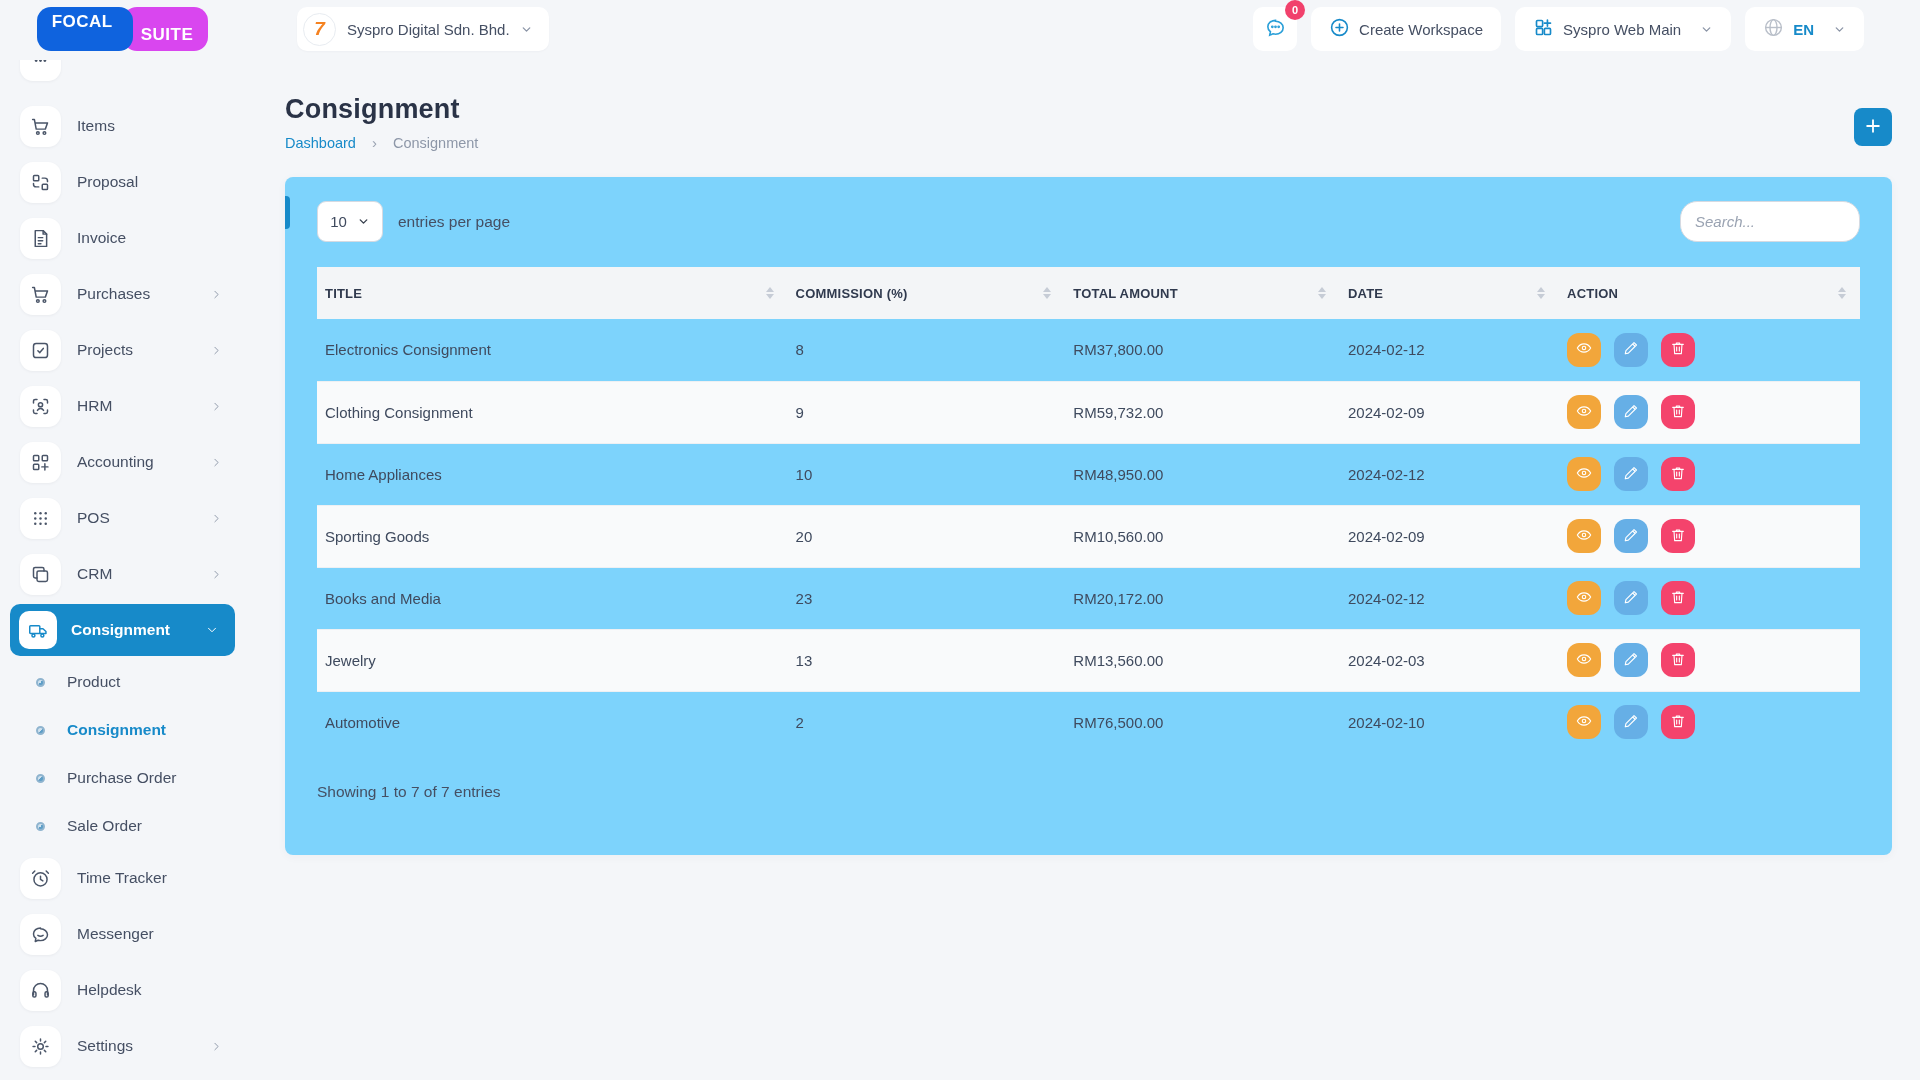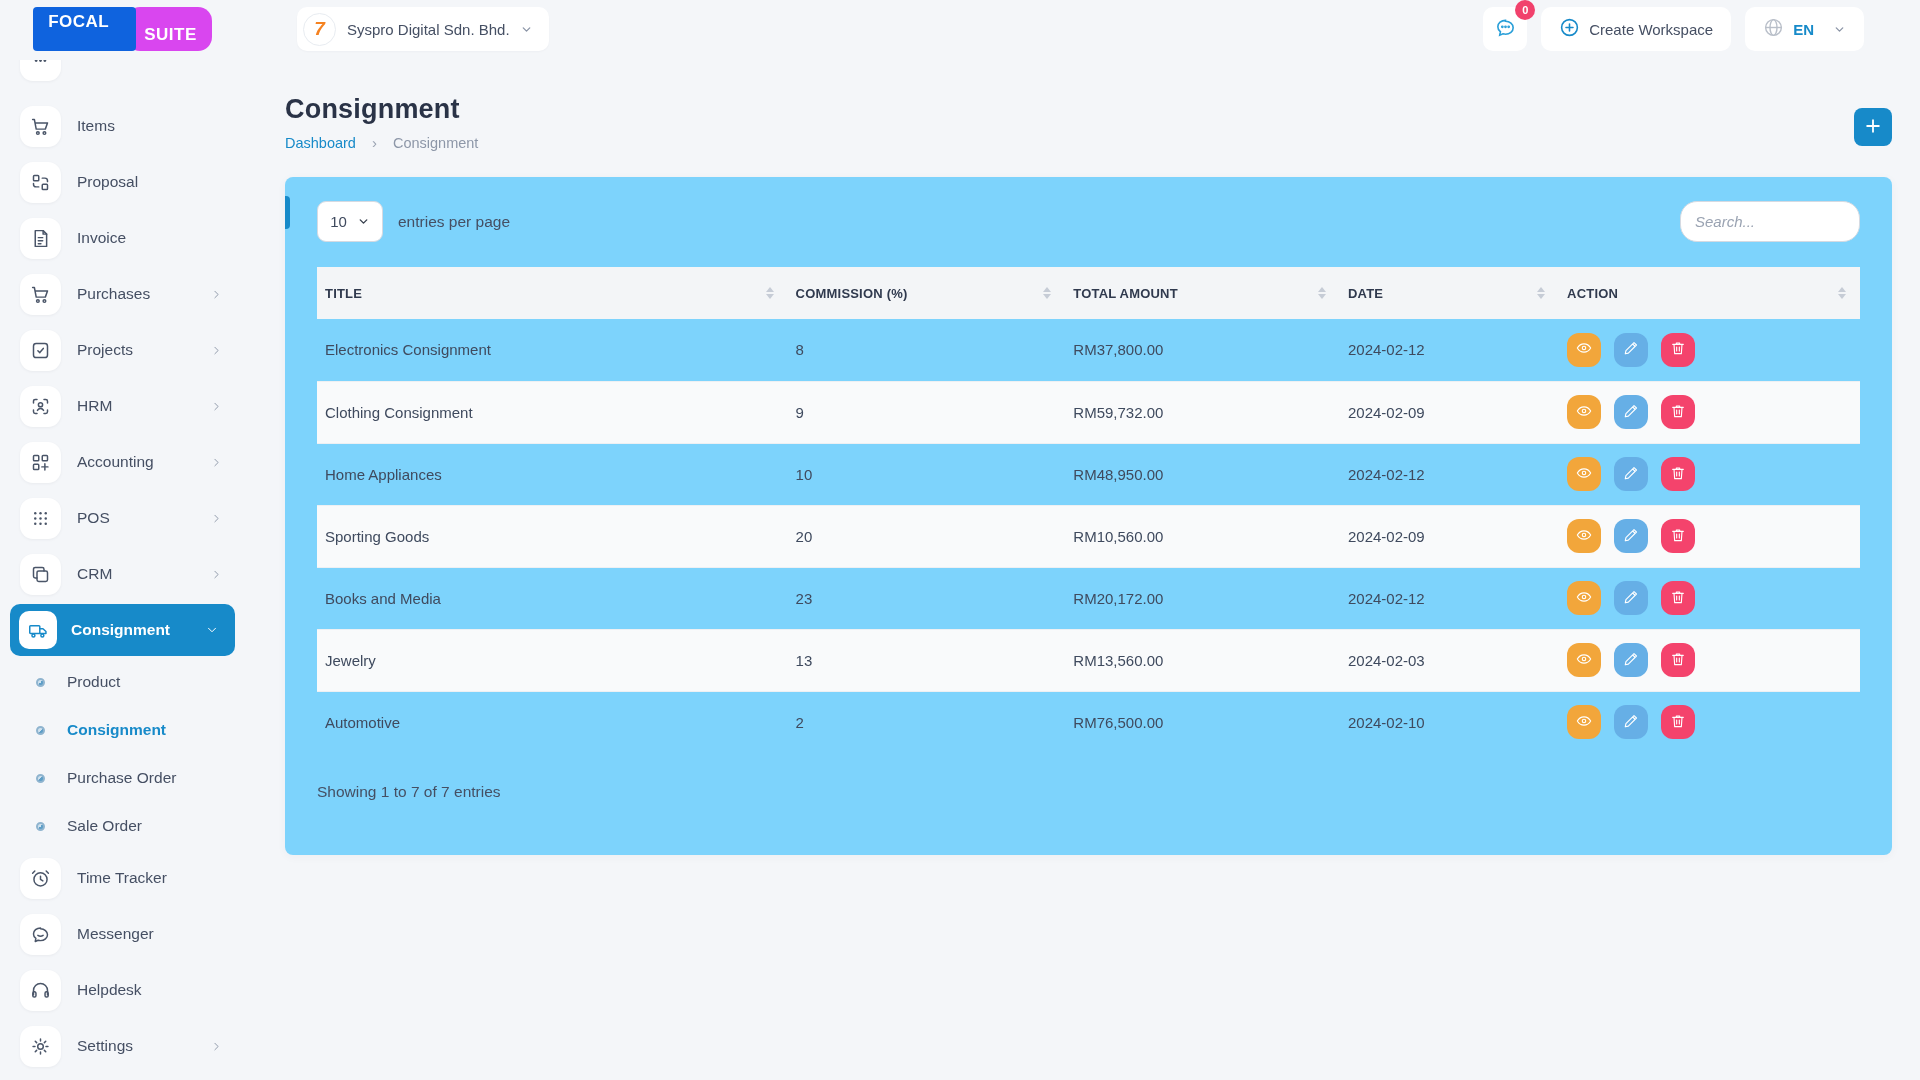--- a/index.html
+++ b/index.html
@@ -3,21 +3,21 @@
 <meta charset="utf-8">
 <style>
   * { margin:0; padding:0; box-sizing:border-box; }
   html,body { width:1920px; height:1080px; overflow:hidden; }
   body { font-family:"Liberation Sans","DejaVu Sans",sans-serif; background:#f4f6f9; color:#3f4a5e; }
 
   
   .topbar { height:58px; display:flex; align-items:center; }
   .logo-wrap { width:245px; display:flex; justify-content:center; align-items:center; }
   .logo { display:flex; font-weight:bold; font-size:17px; letter-spacing:.5px; }
-  .logo .focal { background:#0f63de; color:#fff; padding:5px 27px 6px 15px; border-radius:4px; z-index:2; }
+  .logo .focal { background:#0f63de; color:#fff; padding:5px 20px 6px 15px; border-radius:14px; z-index:2; }
   .logo .suite { background:#d946ef; color:#fff; padding:18px 15px 6px 18px; border-radius:14px; margin-left:-10px; }
   .ws-pill { margin-left:52px; background:#fff; border-radius:10px; height:44px; display:flex; align-items:center; padding:0 16px 0 6px; cursor:pointer; box-shadow:0 1px 2px rgba(30,40,60,.03); }
   .ws-avatar { width:33px; height:33px; border-radius:50%; background:#fff; border:1px solid #e8ecf1; display:flex; align-items:center; justify-content:center; font-weight:bold; font-style:italic; font-size:19px; color:#f58220; margin-right:11px; }
   .ws-name { font-size:15px; color:#454f63; }
   .chev { margin-left:10px; display:flex; }
   .topbar-right { margin-left:auto; display:flex; align-items:center; gap:14px; padding-right:56px; }
   .icon-btn { position:relative; width:44px; height:44px; background:#fff; border:none; border-radius:10px; display:flex; align-items:center; justify-content:center; cursor:pointer; }
   .badge { position:absolute; top:-7px; right:-8px; min-width:20px; height:20px; border-radius:10px; background:#f1416c; color:#fff; font-size:11px; font-weight:bold; display:flex; align-items:center; justify-content:center; padding:0 6px; }
   .pill-btn { height:44px; background:#fff; border:none; border-radius:10px; display:flex; align-items:center; gap:9px; padding:0 18px; font-size:15px; color:#454f63; cursor:pointer; font-family:inherit; }
   .pill-btn .lang { color:#178ac9; font-weight:bold; }
@@ -116,20 +116,36 @@
     <button class="pill-btn">
       <span>
         <svg width="21" height="21" viewBox="0 0 24 24" fill="none" stroke="#178ac9" stroke-width="1.8" stroke-linecap="round">
             <circle cx="12" cy="12" r="9"></circle>
             <path d="M12 8v8M8 12h8"></path>
           </svg>
       </span>
       <span>Create Workspace</span>
     </button>
 
+    <button class="pill-btn">
+      <span>
+        <svg width="21" height="21" viewBox="0 0 24 24" fill="none" stroke="#178ac9" stroke-width="1.9" stroke-linecap="round">
+            <rect x="4" y="4" width="7" height="7" rx="1.2"></rect>
+            <rect x="4" y="13" width="7" height="7" rx="1.2"></rect>
+            <rect x="13" y="13" width="7" height="7" rx="1.2"></rect>
+            <path d="M16.5 3.5v7M13 7h7"></path>
+          </svg>
+      </span>
+      <span>Syspro Web Main</span>
+      <span class="chev">
+        <svg width="13" height="13" viewBox="0 0 24 24" fill="none" stroke="#8a94a6" stroke-width="2.4" stroke-linecap="round" stroke-linejoin="round">
+            <path d="M6 9l6 6 6-6"></path>
+          </svg>
+      </span>
+    </button>
 
     <button class="pill-btn">
       <span>
         <svg width="21" height="21" viewBox="0 0 24 24" fill="none" stroke="#b9bfc9" stroke-width="1.6">
             <circle cx="12" cy="12" r="9"></circle>
             <ellipse cx="12" cy="12" rx="4" ry="9"></ellipse>
             <path d="M3 12h18"></path>
           </svg>
       </span>
       <span class="lang">EN</span>

